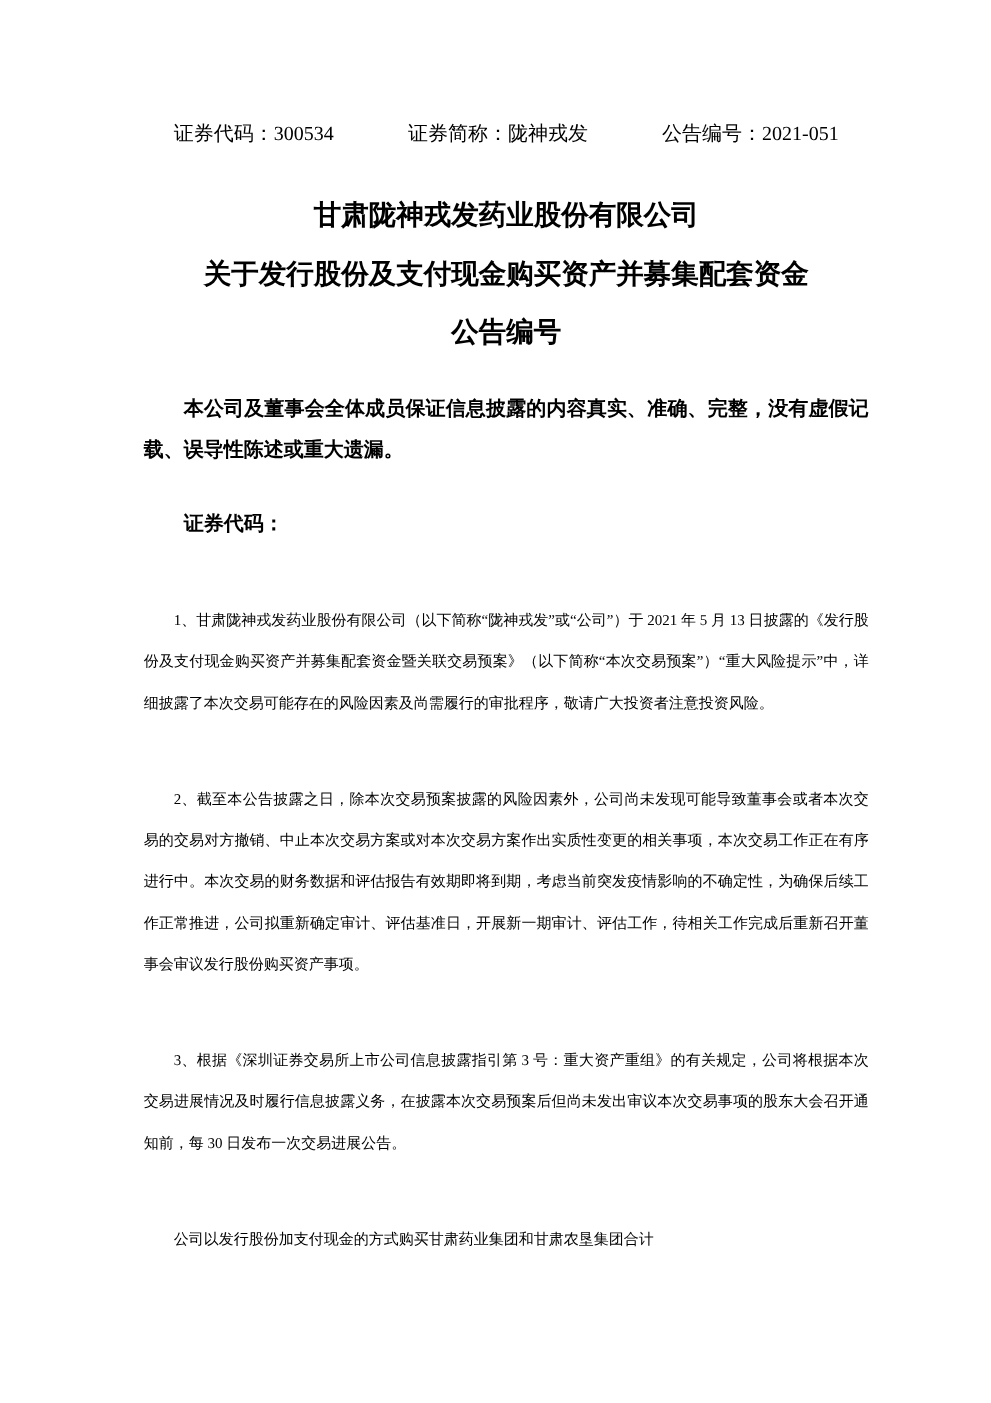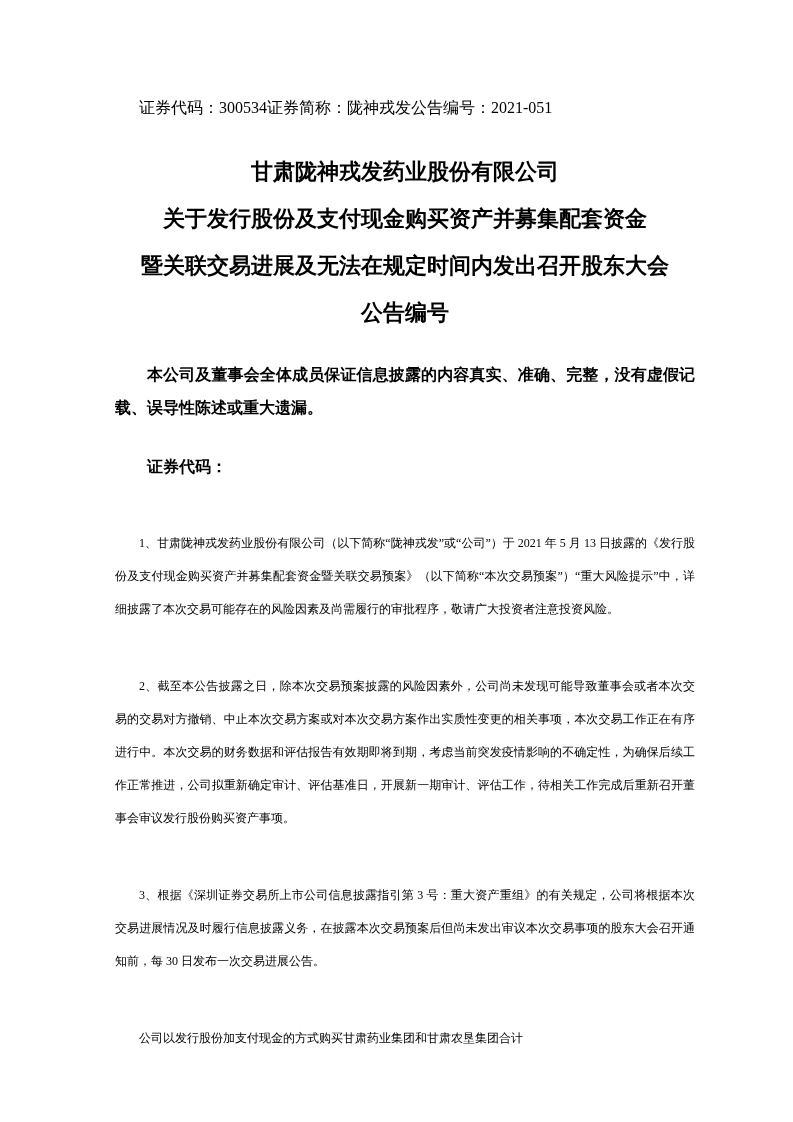--- a/index.html
+++ b/index.html
@@ -15,21 +15,21 @@
     position: relative;
     width: 793px;
     height: 1122px;
     box-sizing: border-box;
     padding: 96px 98px 40px 115px;
     background: #ffffff;
     overflow: hidden;
   }
   .doc-header {
     display: flex;
-    justify-content: flex-start;
+    justify-content: space-between;
     align-items: baseline;
     width: 532px;
     margin: 0 auto;
     font-size: 16px;
     line-height: 24px;
     white-space: nowrap;
   }
   .title-block {
     margin-top: 28px;
     text-align: center;
@@ -77,21 +77,20 @@
 
   <div class="doc-header">
     <span>证券代码：300534</span>
     <span>证券简称：陇神戎发</span>
     <span>公告编号：2021-051</span>
   </div>
 
   <div class="title-block">
     <div>甘肃陇神戎发药业股份有限公司</div>
     <div>关于发行股份及支付现金购买资产并募集配套资金</div>
-    <div>暨关联交易进展及无法在规定时间内发出召开股东大会</div>
     <div>公告编号</div>
   </div>
 
   <p class="disclaimer">本公司及董事会全体成员保证信息披露的内容真实、准确、完整，没有虚假记载、误导性陈述或重大遗漏。</p>
 
   <p class="special-heading">证券代码：</p>
 
   <p class="body-para">1、甘肃陇神戎发药业股份有限公司（以下简称“陇神戎发”或“公司”）于 2021 年 5 月 13 日披露的《发行股份及支付现金购买资产并募集配套资金暨关联交易预案》（以下简称“本次交易预案”）“重大风险提示”中，详细披露了本次交易可能存在的风险因素及尚需履行的审批程序，敬请广大投资者注意投资风险。</p>
 
   <p class="body-para">2、截至本公告披露之日，除本次交易预案披露的风险因素外，公司尚未发现可能导致董事会或者本次交易的交易对方撤销、中止本次交易方案或对本次交易方案作出实质性变更的相关事项，本次交易工作正在有序进行中。本次交易的财务数据和评估报告有效期即将到期，考虑当前突发疫情影响的不确定性，为确保后续工作正常推进，公司拟重新确定审计、评估基准日，开展新一期审计、评估工作，待相关工作完成后重新召开董事会审议发行股份购买资产事项。</p>

